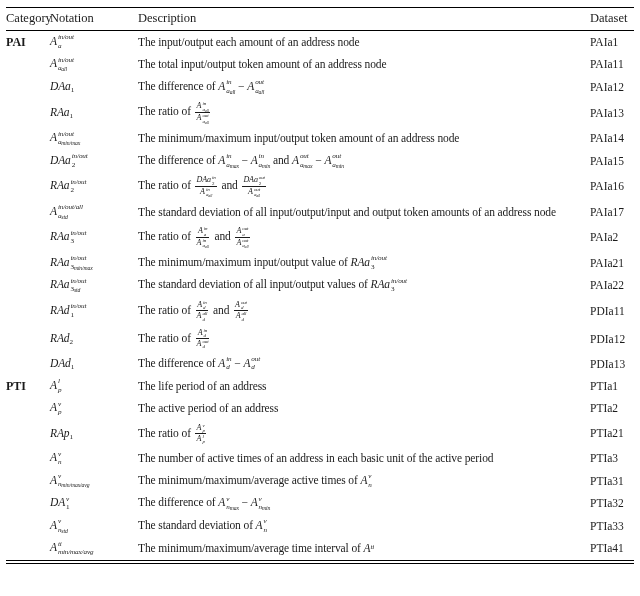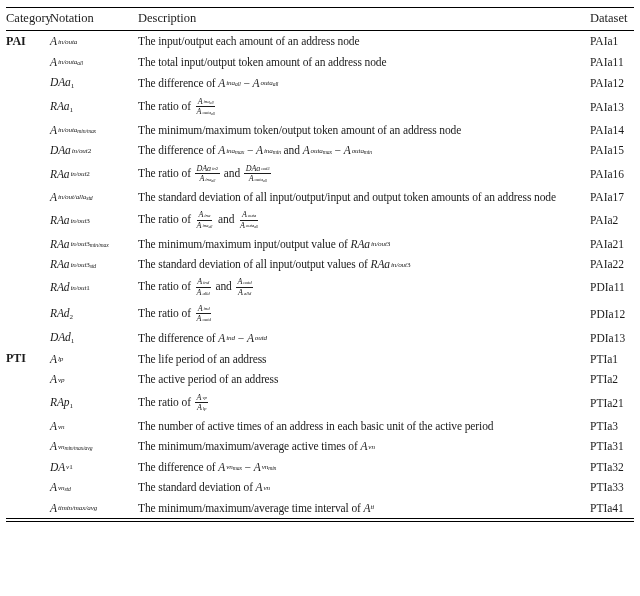--- a/index.html
+++ b/index.html
@@ -13,21 +13,21 @@
      border-bottom:1.3px solid var(--rule);white-space:nowrap}
   td{font-size:11.5px;padding:3px 0;vertical-align:middle;line-height:1.25}
   td.cat{font-weight:bold;font-size:12px}
   td.desc,td.not{white-space:nowrap;letter-spacing:-0.12px}
   td.ds{white-space:nowrap}
   
   .m{white-space:nowrap}
   .m i{font-style:italic}
   .mu{font-size:.62em;vertical-align:.45em;line-height:1}
   .md{font-size:.62em;vertical-align:-.3em;line-height:1}
-  .ss{display:inline-flex;flex-direction:row;align-items:flex-start;
+  .ss{display:inline-flex;flex-direction:column;align-items:flex-start;
       font-size:.62em;line-height:1.05;vertical-align:middle;margin-left:1px;row-gap:1px}
   .ss .mu,.ss .md,.mu .md,.md .md,.mu .mu,.md .mu,.ss .ss{font-size:.8em;vertical-align:-.2em}
   .frac{display:inline-flex;flex-direction:column;align-items:center;
         font-size:.7em;line-height:1.2;vertical-align:middle;margin:0 1.5px;text-align:center}
   .frac .fn{border-bottom:.8px solid currentColor;padding:0 1.5px}
   .frac .fd{padding:0 1.5px}
   .frac .ss{row-gap:0}
 </style>
 </head>
 <body>
@@ -93,21 +93,21 @@
                   </span></span>
               </span></span></td>
           <td class="ds">PAIa13</td>
         </tr>
         <tr>
           <td class="cat"></td>
           <td class="not"><span class="m"><i>A</i><span class="ss">
                 <span class="u"><i>in/out</i></span>
                 <span class="d"><i>a</i><span class="md"><i>min/max</i></span></span>
               </span></span></td>
-          <td class="desc">The minimum/maximum token/output token amount of an address node</td>
+          <td class="desc">The minimum/maximum input/output token amount of an address node</td>
           <td class="ds">PAIa14</td>
         </tr>
         <tr>
           <td class="cat"></td>
           <td class="not"><span class="m"><i>DAa</i><span class="ss">
                 <span class="u"><i>in/out</i></span>
                 <span class="d">2</span>
               </span></span></td>
           <td class="desc">The difference of <span class="m"><i>A</i><span class="ss">
                 <span class="u"><i>in</i></span>

